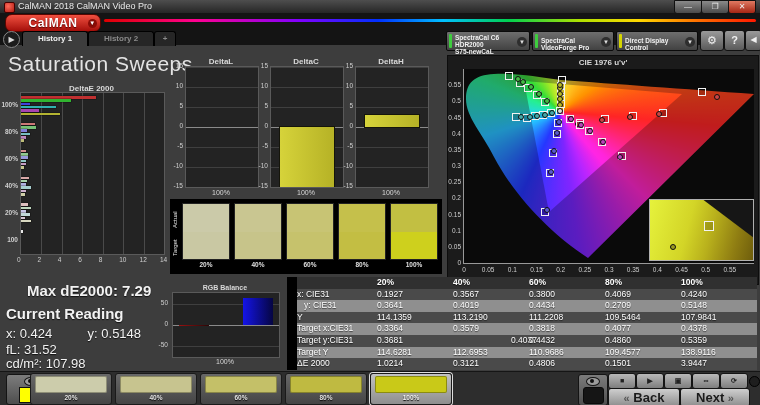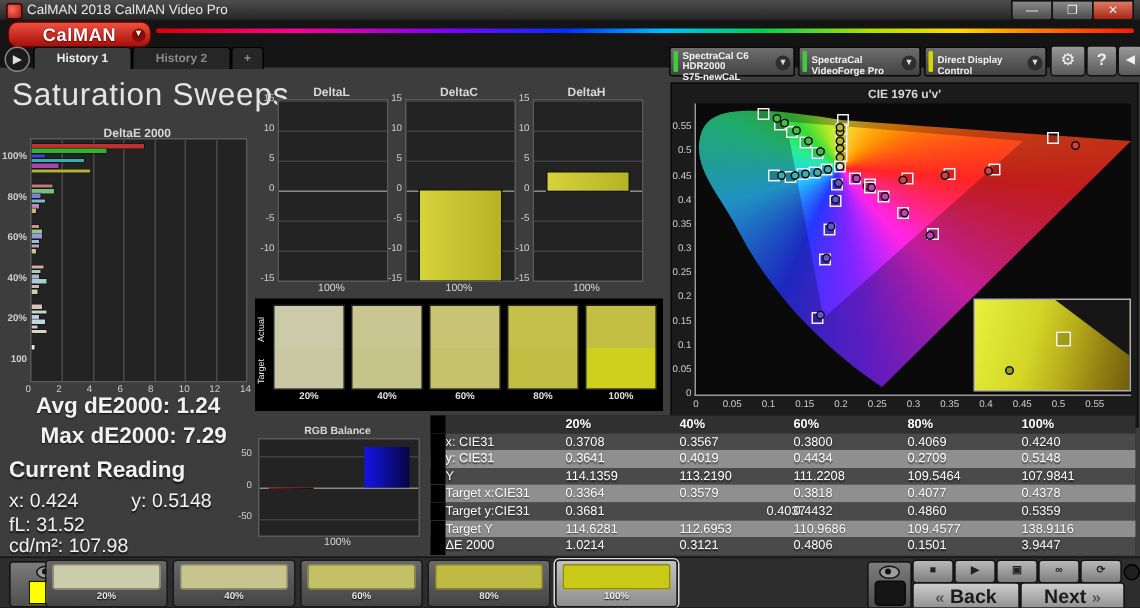--- a/index.html
+++ b/index.html
@@ -407,24 +407,20 @@
         <div class="ticklab" style="position: absolute; left: -4px; width: 17px; text-align: right; top: 122.167px;">0.25</div>
         <div class="ticklab" style="position: absolute; left: -4px; width: 17px; text-align: right; top: 106px;">0.3</div>
         <div class="ticklab" style="position: absolute; left: -4px; width: 17px; text-align: right; top: 89.8333px;">0.35</div>
         <div class="ticklab" style="position: absolute; left: -4px; width: 17px; text-align: right; top: 73.6667px;">0.4</div>
         <div class="ticklab" style="position: absolute; left: -4px; width: 17px; text-align: right; top: 57.5px;">0.45</div>
         <div class="ticklab" style="position: absolute; left: -4px; width: 17px; text-align: right; top: 41.3333px;">0.5</div>
         <div class="ticklab" style="position: absolute; left: -4px; width: 17px; text-align: right; top: 25.1667px;">0.55</div>
       </div>
   </div>
 
-  <div class="stat abs" style="left:24px;top:262px;font-size:15px;font-weight:bold;">
-    <span>Avg dE2000:</span>
-    <span>1.24</span>
-  </div>
   <div class="stat abs" style="left:27px;top:282px;font-size:15px;font-weight:bold;">
     <span>Max dE2000:</span>
     <span>7.29</span>
   </div>
   <div class="stat abs" style="left:6px;top:305px;font-size:15px;font-weight:bold;">Current Reading</div>
   <div class="stat abs" style="left:6px;top:326px;font-size:13px;">
     <span>x:</span>
     <span>0.424</span>
     <span style="display:inline-block;width:28px;"></span>
     <span>y:</span>
@@ -461,29 +457,29 @@
         <div class="cell" style="left: 10px; width: 80px;"></div>
         <div class="cell" style="left: 90px; width: 76px;">20%</div>
         <div class="cell" style="left: 166px; width: 76px;">40%</div>
         <div class="cell" style="left: 242px; width: 76px;">60%</div>
         <div class="cell" style="left: 318px; width: 76px;">80%</div>
         <div class="cell" style="left: 394px; width: 76px;">100%</div>
       </div>
       <div class="trow dark" style="top: 11.6px;">
         <div class="lead"></div>
         <div class="cell" style="left: 10px; width: 80px;">x: CIE31</div>
-        <div class="cell" style="left: 90px; width: 76px;">0.3708</div>
+        <div class="cell" style="left: 90px; width: 76px;">0.1927</div>
         <div class="cell" style="left: 166px; width: 76px;">0.3567</div>
         <div class="cell" style="left: 242px; width: 76px;">0.3800</div>
         <div class="cell" style="left: 318px; width: 76px;">0.4069</div>
         <div class="cell" style="left: 394px; width: 76px;">0.4240</div>
       </div>
       <div class="trow light" style="top: 23.2px;">
         <div class="lead"></div>
-        <div class="cell" style="left: 10px; width: 80px;">y: CIE31</div>
+        <div class="cell" style="left: 10px; width: 80px; padding-left: 7px;">y: CIE31</div>
         <div class="cell" style="left: 90px; width: 76px;">0.3641</div>
         <div class="cell" style="left: 166px; width: 76px;">0.4019</div>
         <div class="cell" style="left: 242px; width: 76px;">0.4434</div>
         <div class="cell" style="left: 318px; width: 76px;">0.2709</div>
         <div class="cell" style="left: 394px; width: 76px;">0.5148</div>
       </div>
       <div class="trow dark" style="top: 34.8px;">
         <div class="lead"></div>
         <div class="cell" style="left: 10px; width: 80px;">Y</div>
         <div class="cell" style="left: 90px; width: 76px;">114.1359</div>

